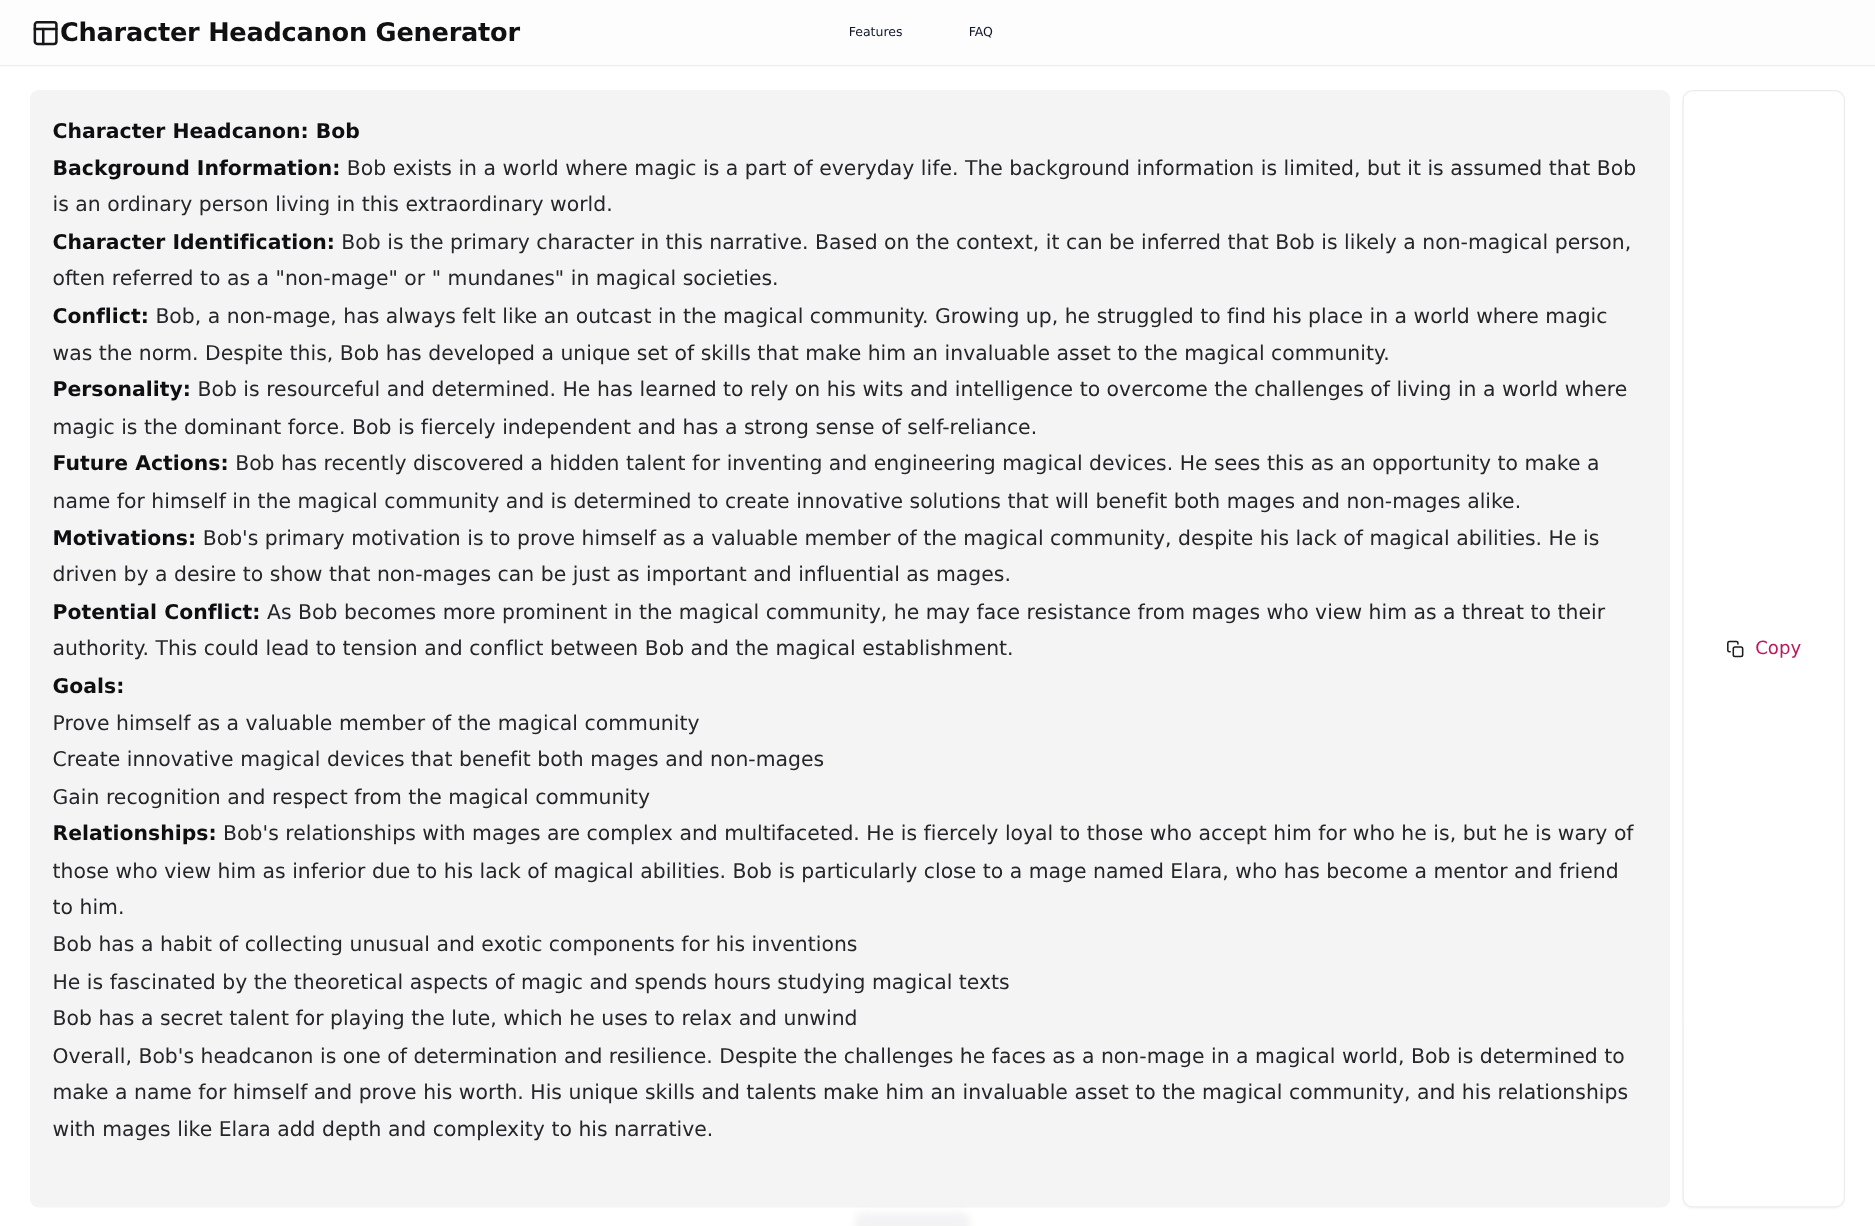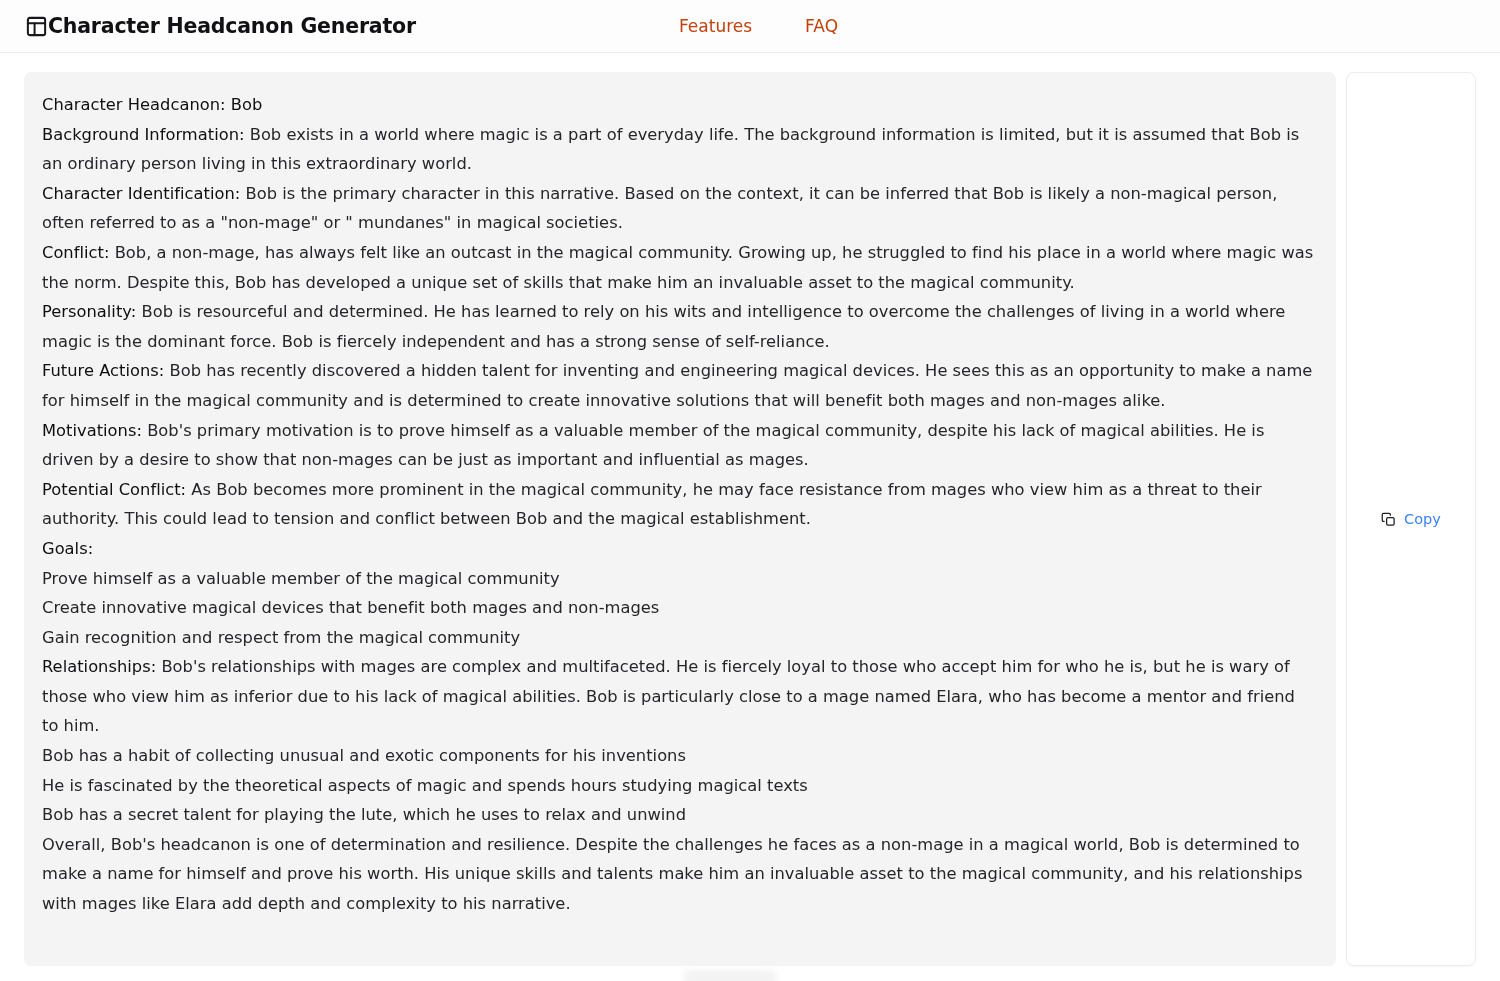--- a/index.html
+++ b/index.html
@@ -56,22 +56,22 @@
     position: absolute;
     left: 679px;
     top: 0;
     height: 100%;
     display: flex;
     align-items: center;
     gap: 53px;
   }
 
   .nav-link {
-    font-size: 17px;
-    color: #c2410c;
+    font-size: 10px;
+    color: #0f172a;
     text-decoration: none;
     white-space: nowrap;
     cursor: pointer;
   }
 
   .header-right {
     position: absolute;
     right: 0;
     top: 0;
     height: 100%;
@@ -105,21 +105,21 @@
   }
 
   .result-body {
     font-size: 16.3px;
     line-height: 29.6px;
     color: #26262a;
     letter-spacing: 0.02px;
   }
 
   .result-body p { margin: 0; }
-  .result-body b, .result-body strong { font-weight: 400; color: #0f0f12; }
+  .result-body b, .result-body strong { font-weight: 700; color: #0f0f12; }
 
   .side-card {
     flex: 0 0 130px;
     width: 130px;
     background: #ffffff;
     border: 1px solid #ececec;
     border-radius: 8px;
     position: relative;
     box-shadow: 0 1px 2px rgba(0,0,0,0.035);
   }
@@ -133,21 +133,21 @@
     display: flex;
     align-items: center;
     justify-content: center;
     gap: 8px;
     cursor: pointer;
     padding: 6px 4px;
   }
 
   .copy-icon { width: 15px; height: 15px; display: block; color: #1d1d20; flex: 0 0 auto; }
 
-  .copy-label { font-size: 14.5px; color: #3b82f6; }
+  .copy-label { font-size: 14.5px; color: #be185d; }
 
   
   .below-fold-hint {
     position: absolute;
     left: 684px;
     bottom: -11px;
     width: 92px;
     height: 22px;
     background: #f1f1f3;
     border-radius: 6px;

